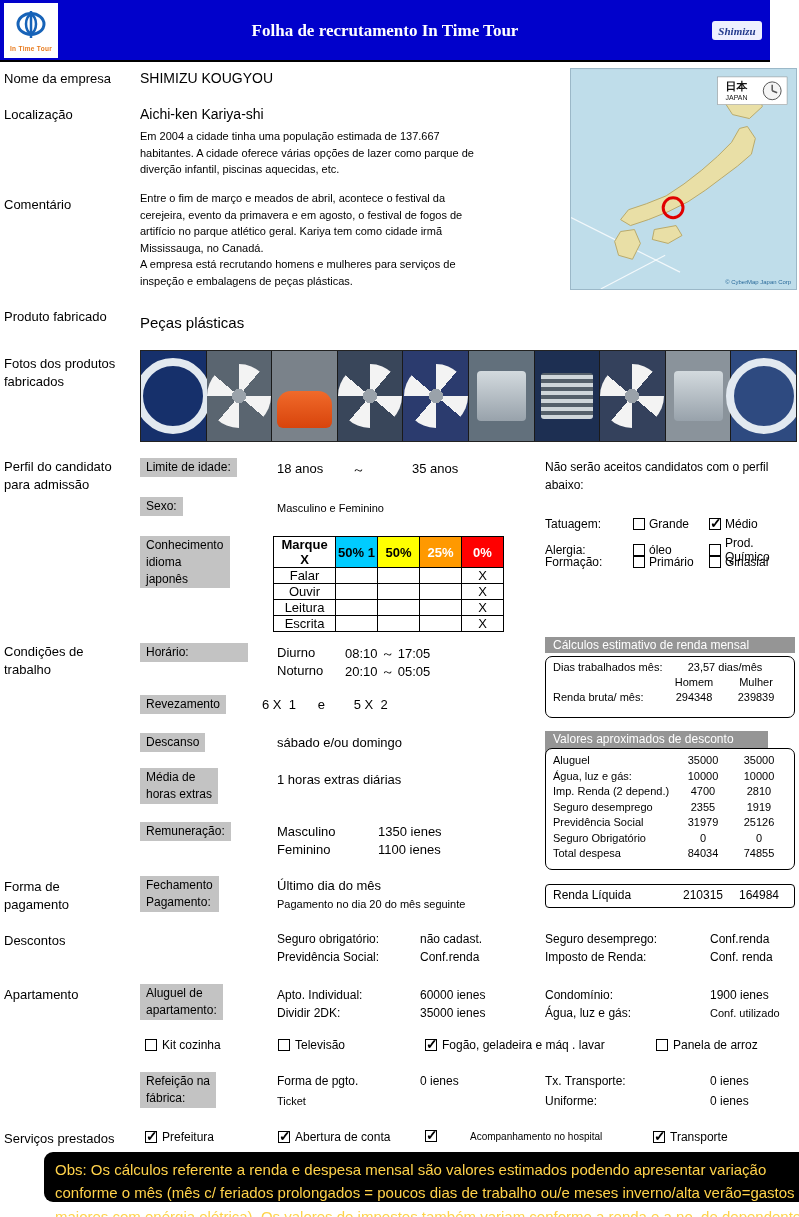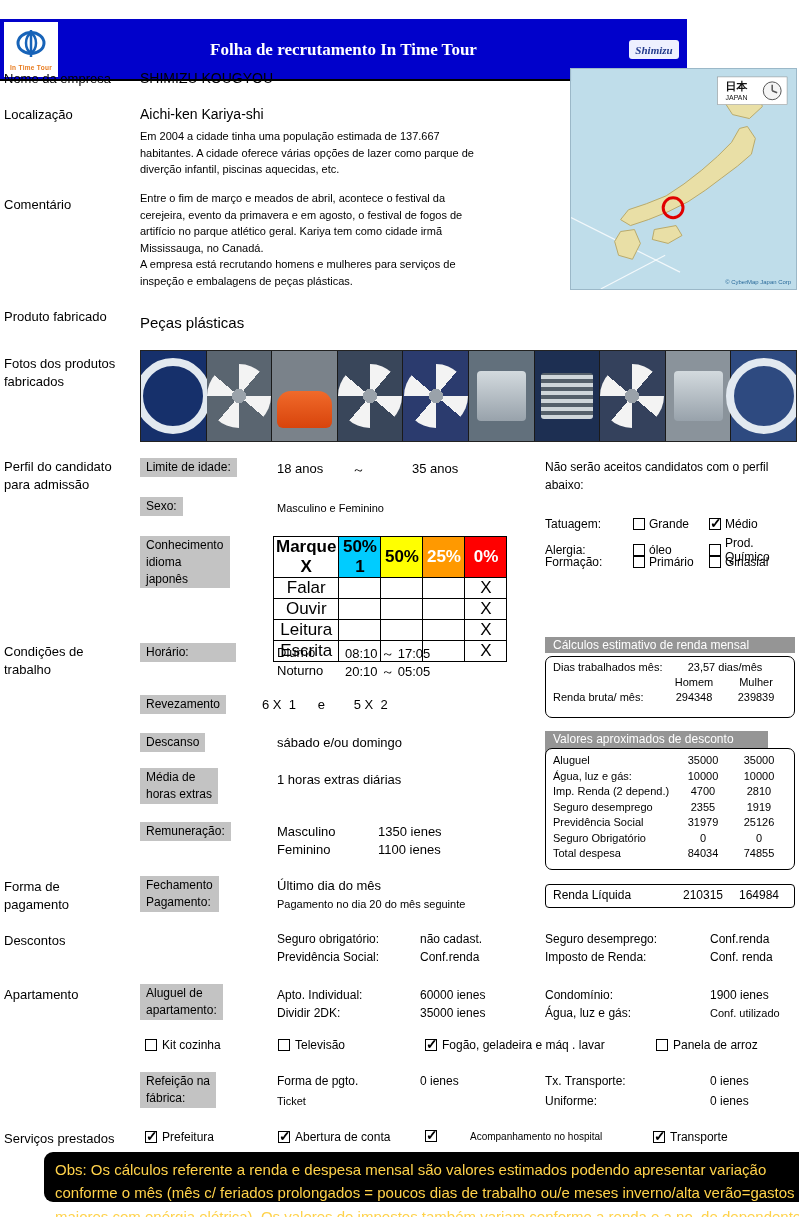--- a/index.html
+++ b/index.html
@@ -5,22 +5,22 @@
   * { margin:0; padding:0; box-sizing:border-box; }
   body { background:#fff; }
   .page { position:relative; width:799px; height:1217px; background:#fff;
           font-family:"Liberation Sans", sans-serif; color:#000; overflow:hidden; }
   .abs { position:absolute; }
   .pre { white-space:pre-line; }
   .f15{font-size:15px} .f14{font-size:14px} .f13{font-size:13px}
   .f12{font-size:12px} .f11{font-size:11px} .f10{font-size:10px}
 
   
-  .header { position:absolute; left:0; top:0; width:687px; height:62px;
-            background:#0101CB; border-bottom:2px solid #000;margin-top:19px; }
+  .header { position:absolute; left:0; top:0; width:770px; height:62px;
+            background:#0101CB; border-bottom:2px solid #000; }
   .header-title { position:absolute; left:0; right:0; top:21px; text-align:center;
                   color:#fff; font-family:"Liberation Serif", serif; font-weight:bold;
                   font-size:17px; }
   .logo-box { position:absolute; left:4px; top:3px; width:54px; height:55px;
               background:#fff; display:flex; flex-direction:column; align-items:center;
               justify-content:center; }
   .logo-text { color:#e87b1e; font-size:6.5px; font-weight:bold; letter-spacing:0.3px; }
   .brand-box { position:absolute; right:8px; top:21px; width:50px; height:19px;
                background:#eef0ff; border-radius:3px; display:flex; align-items:center;
                justify-content:center; color:#223a8c; font-family:"Liberation Serif", serif;
@@ -38,21 +38,21 @@
   .bar { background:#959595; color:#fff; font-size:12px; padding:1px 8px; }
   .box { border:1.5px solid #000; border-radius:7px; background:#fff; }
   .grid3 { display:grid; grid-template-columns:1fr 62px 62px; font-size:11px;
            row-gap:3px; align-items:center; }
   .grid3 .num { text-align:center; }
   .dgrid { display:grid; grid-template-columns:1fr 56px 56px; font-size:11px;
            row-gap:3.5px; align-items:center; }
   .dgrid .num { text-align:center; }
 
   
-  .langtable { border-collapse:collapse; font-size:17px; background:#fff; }
+  .langtable { border-collapse:collapse; font-size:13px; background:#fff; }
   .langtable th, .langtable td { border:1px solid #000; height:16px; text-align:center;
                                  padding:0 2px; }
   .langtable .c0 { width:62px; } .langtable .cc { width:42px; }
   .langtable th { font-weight:bold; }
   .hc1 { background:#00CCFF; } .hc2 { background:#FFFF00; }
   .hc3 { background:#FF9900; color:#fff; } .hc4 { background:#FF0000; color:#fff; }
 
   
   .reject-row { display:flex; align-items:center; font-size:12px; width:252px; }
   .rlabel { width:88px; flex:none; }
@@ -251,21 +251,21 @@
     <tr>
       <td>Escrita</td>
       <td></td>
       <td></td>
       <td></td>
       <td>X</td>
     </tr>
   </tbody>
     </table>
 
-  <div class="abs glabel" style="left:140px; top:643px; width:96px;">Horário:</div>
+  <div class="abs glabel" style="left:140px; top:643px; width:108px;">Horário:</div>
   <div class="abs f13" style="left:277px; top:645px;">Diurno</div>
   <div class="abs f13" style="left:345px; top:645px;">08:10 ～ 17:05</div>
   <div class="abs f13" style="left:277px; top:663px;">Noturno</div>
   <div class="abs f13" style="left:345px; top:663px;">20:10 ～ 05:05</div>
 
   <div class="abs bar" style="left:545px; top:637px; width:250px;">Cálculos estimativo de renda mensal</div>
   <div class="abs box" style="left:545px; top:656px; width:250px; height:62px; padding:4px 7px;">
     <div class="grid3">
       <span>Dias trabalhados mês:</span>
       <span class="num" style="grid-column:2 / span 2;">23,57 dias/mês</span>

